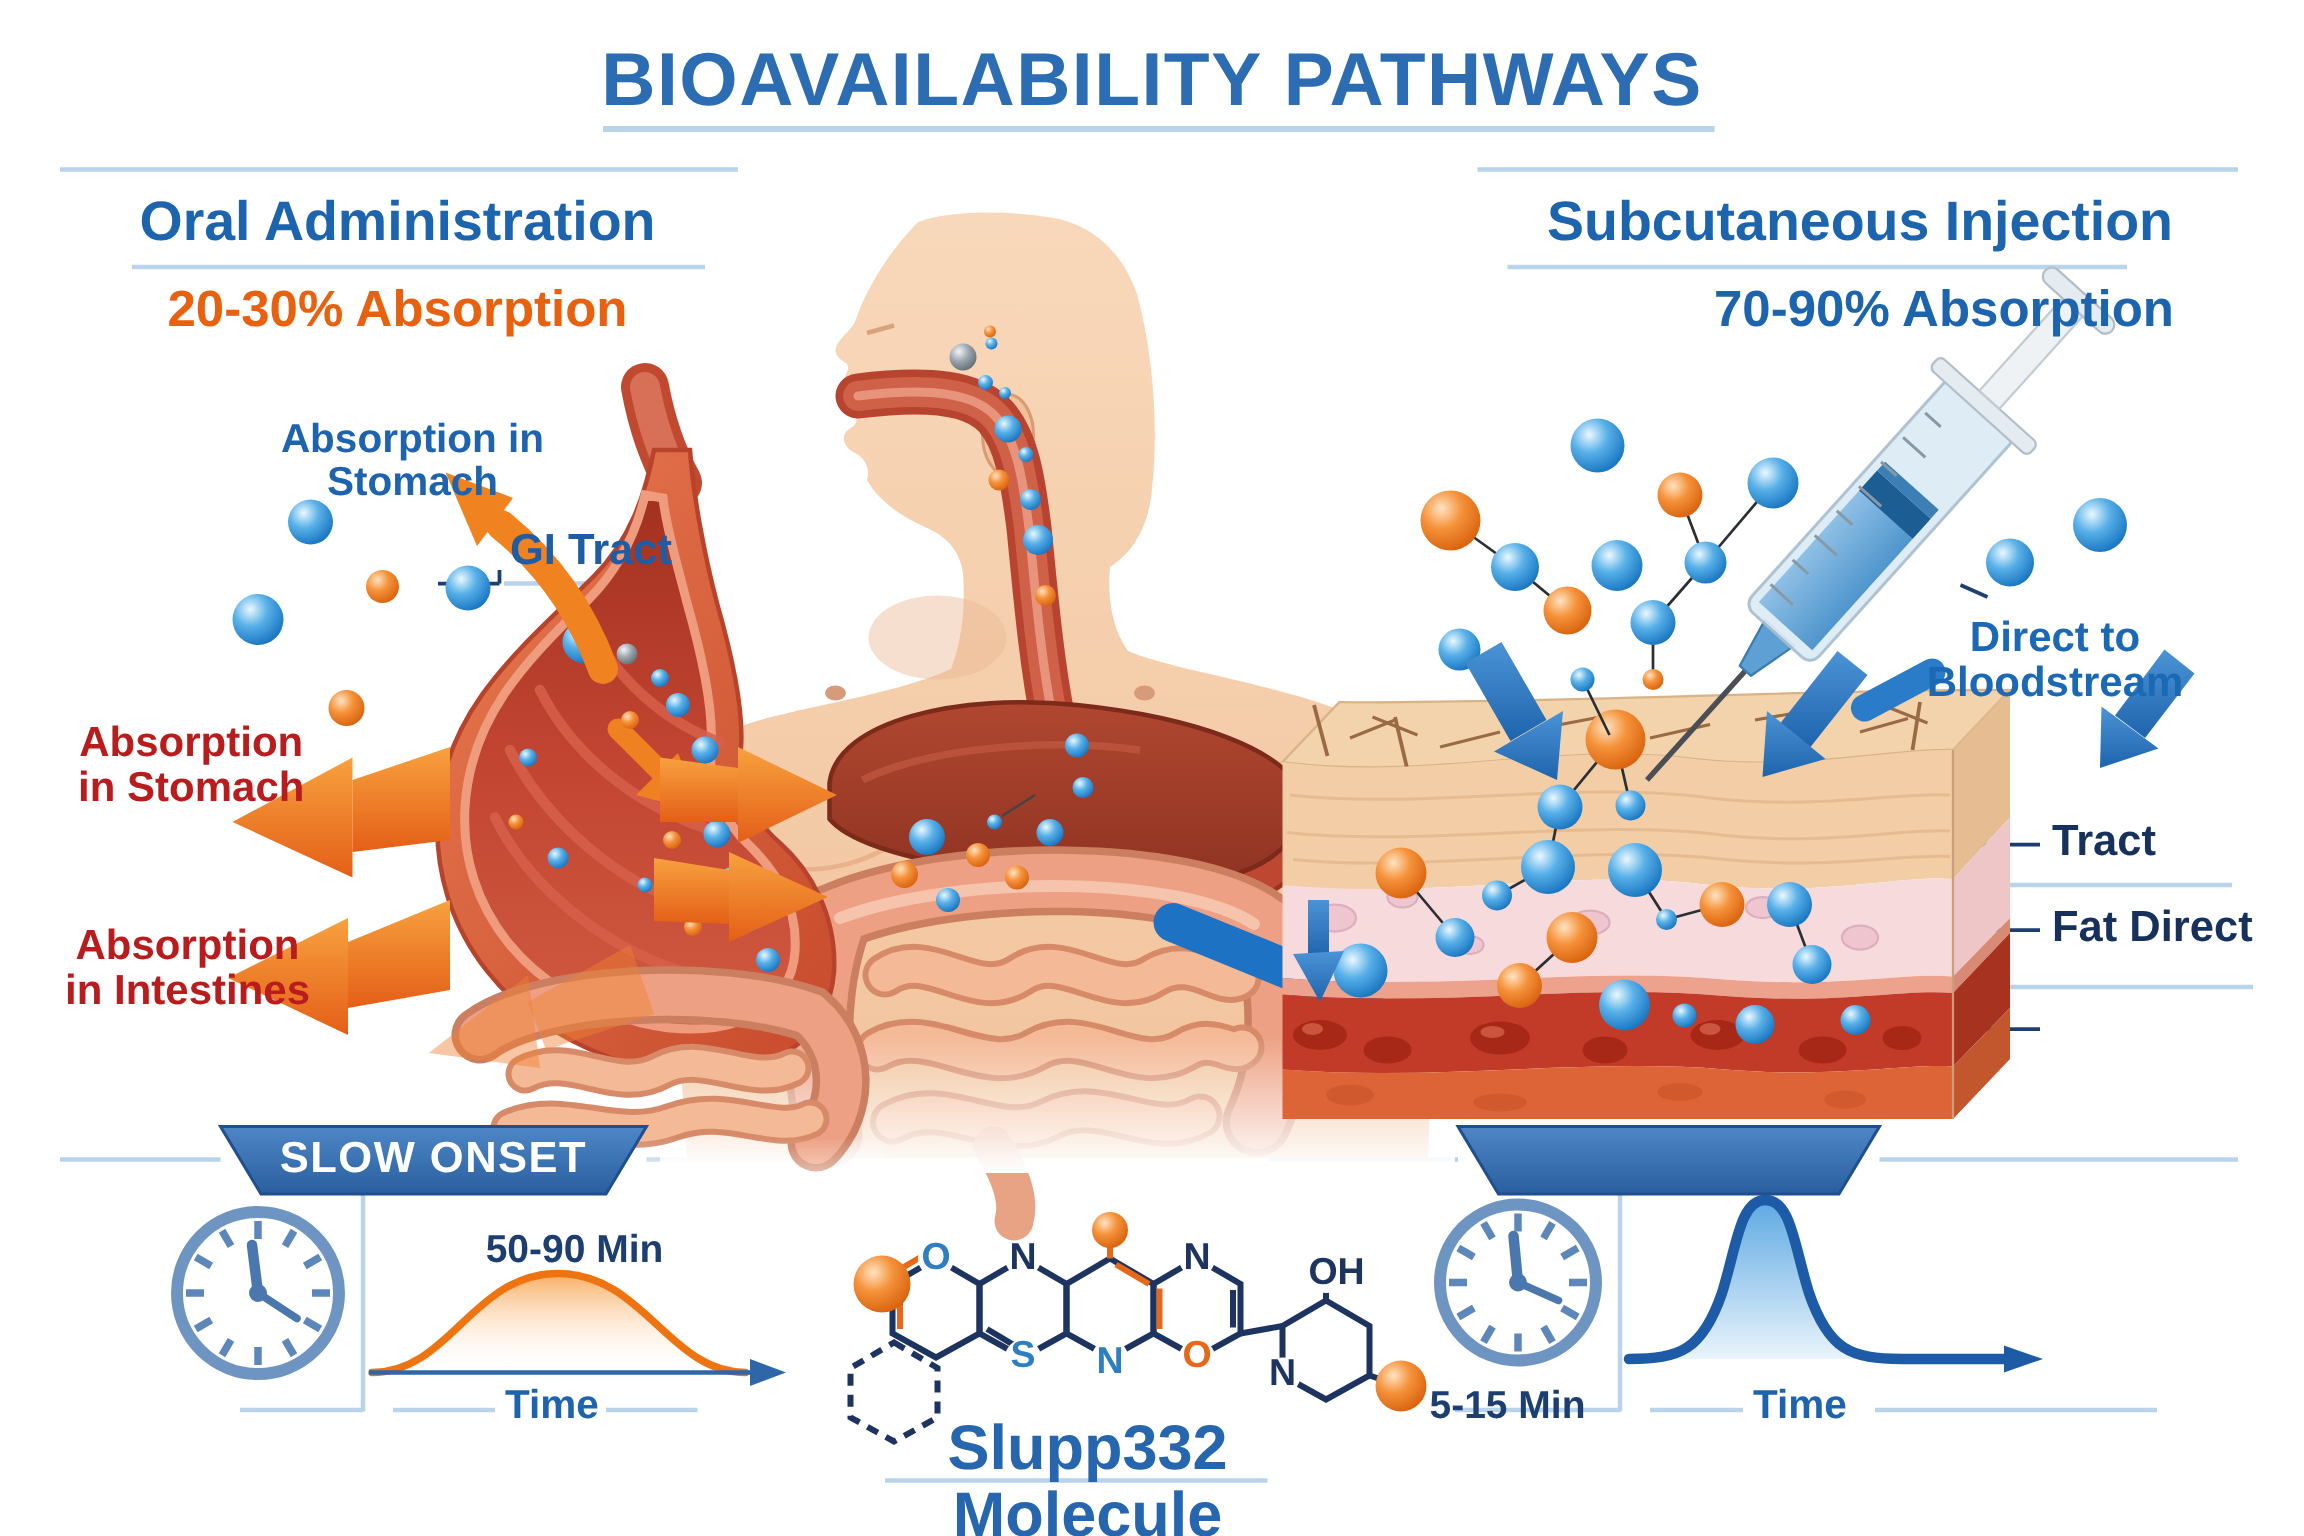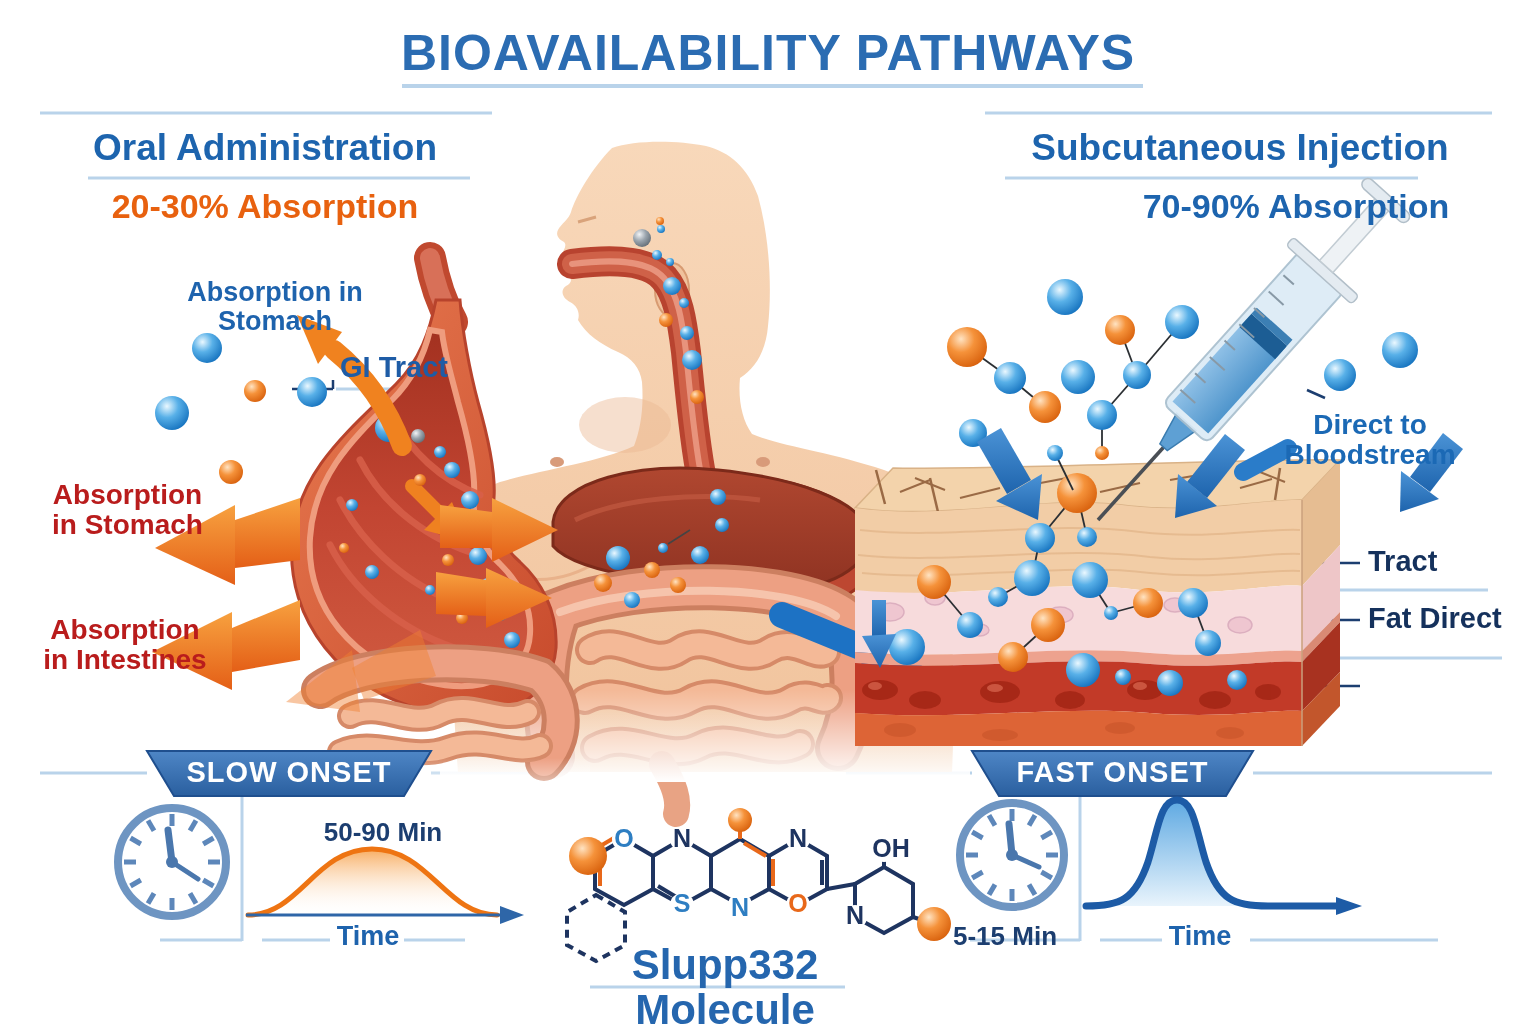--- a/index.html
+++ b/index.html
@@ -552,21 +552,20 @@
 in Stomach</div>
 <div class="lbl side c-orange center" style="left:25px;width:200px;top:615px;">Absorption
 in Intestines</div>
 
 <div class="lbl side center" style="left:1265px;width:210px;top:410px;color:#1b69b5;">Direct to
 Bloodstream</div>
 <div class="lbl layer c-deep" style="left:1368px;top:546px;">Tract</div>
 <div class="lbl layer c-deep" style="left:1368px;top:603px;">Fat Direct</div>
 
 <div class="lbl banner-text c-white center" style="left:147px;width:284px;top:757px;">SLOW ONSET</div>
-<div class="lbl banner-text c-white center" style="left:972px;width:281px;top:757px;">FAST ONSET</div>
 
 <div class="lbl minlbl c-navy center" style="left:300px;width:166px;top:818px;">50-90 Min</div>
 <div class="lbl timelbl center" style="left:308px;width:120px;top:922px;">Time</div>
 
 <div class="lbl minlbl c-navy center" style="left:935px;width:140px;top:922px;">5-15 Min</div>
 <div class="lbl timelbl center" style="left:1140px;width:120px;top:922px;">Time</div>
 
 <div class="lbl molname center" style="left:560px;width:330px;top:942px;">Slupp332 Molecule</div>
 
 <div class="atom a-blue" style="left:607px;top:824px;">O</div>

